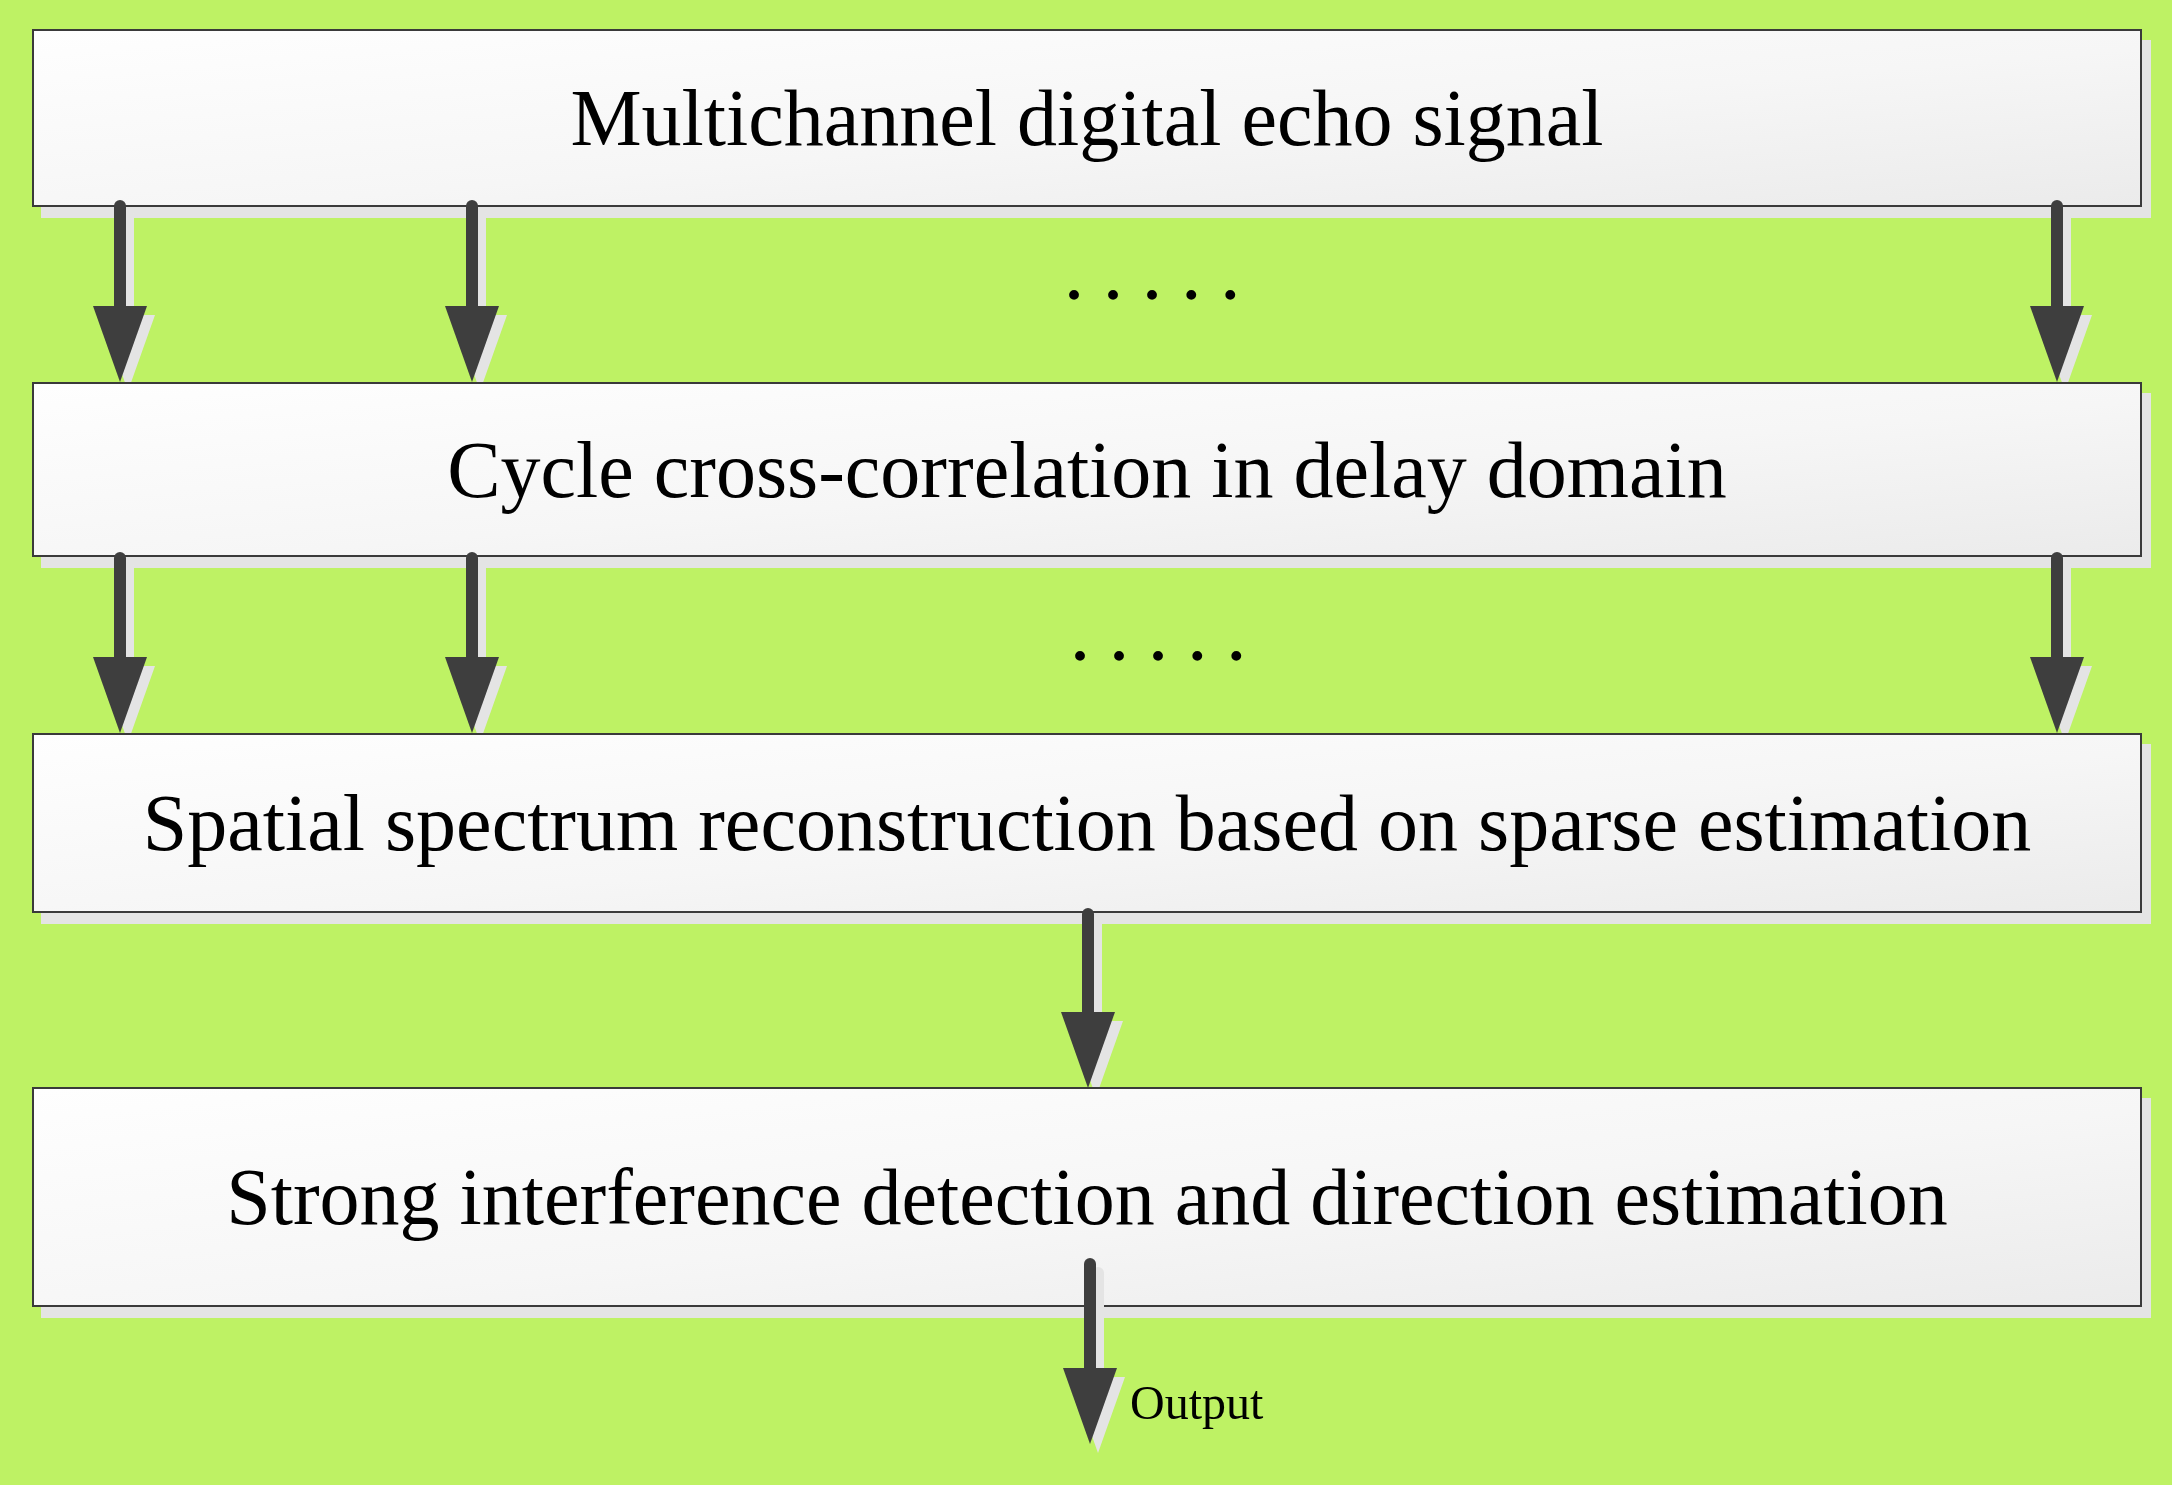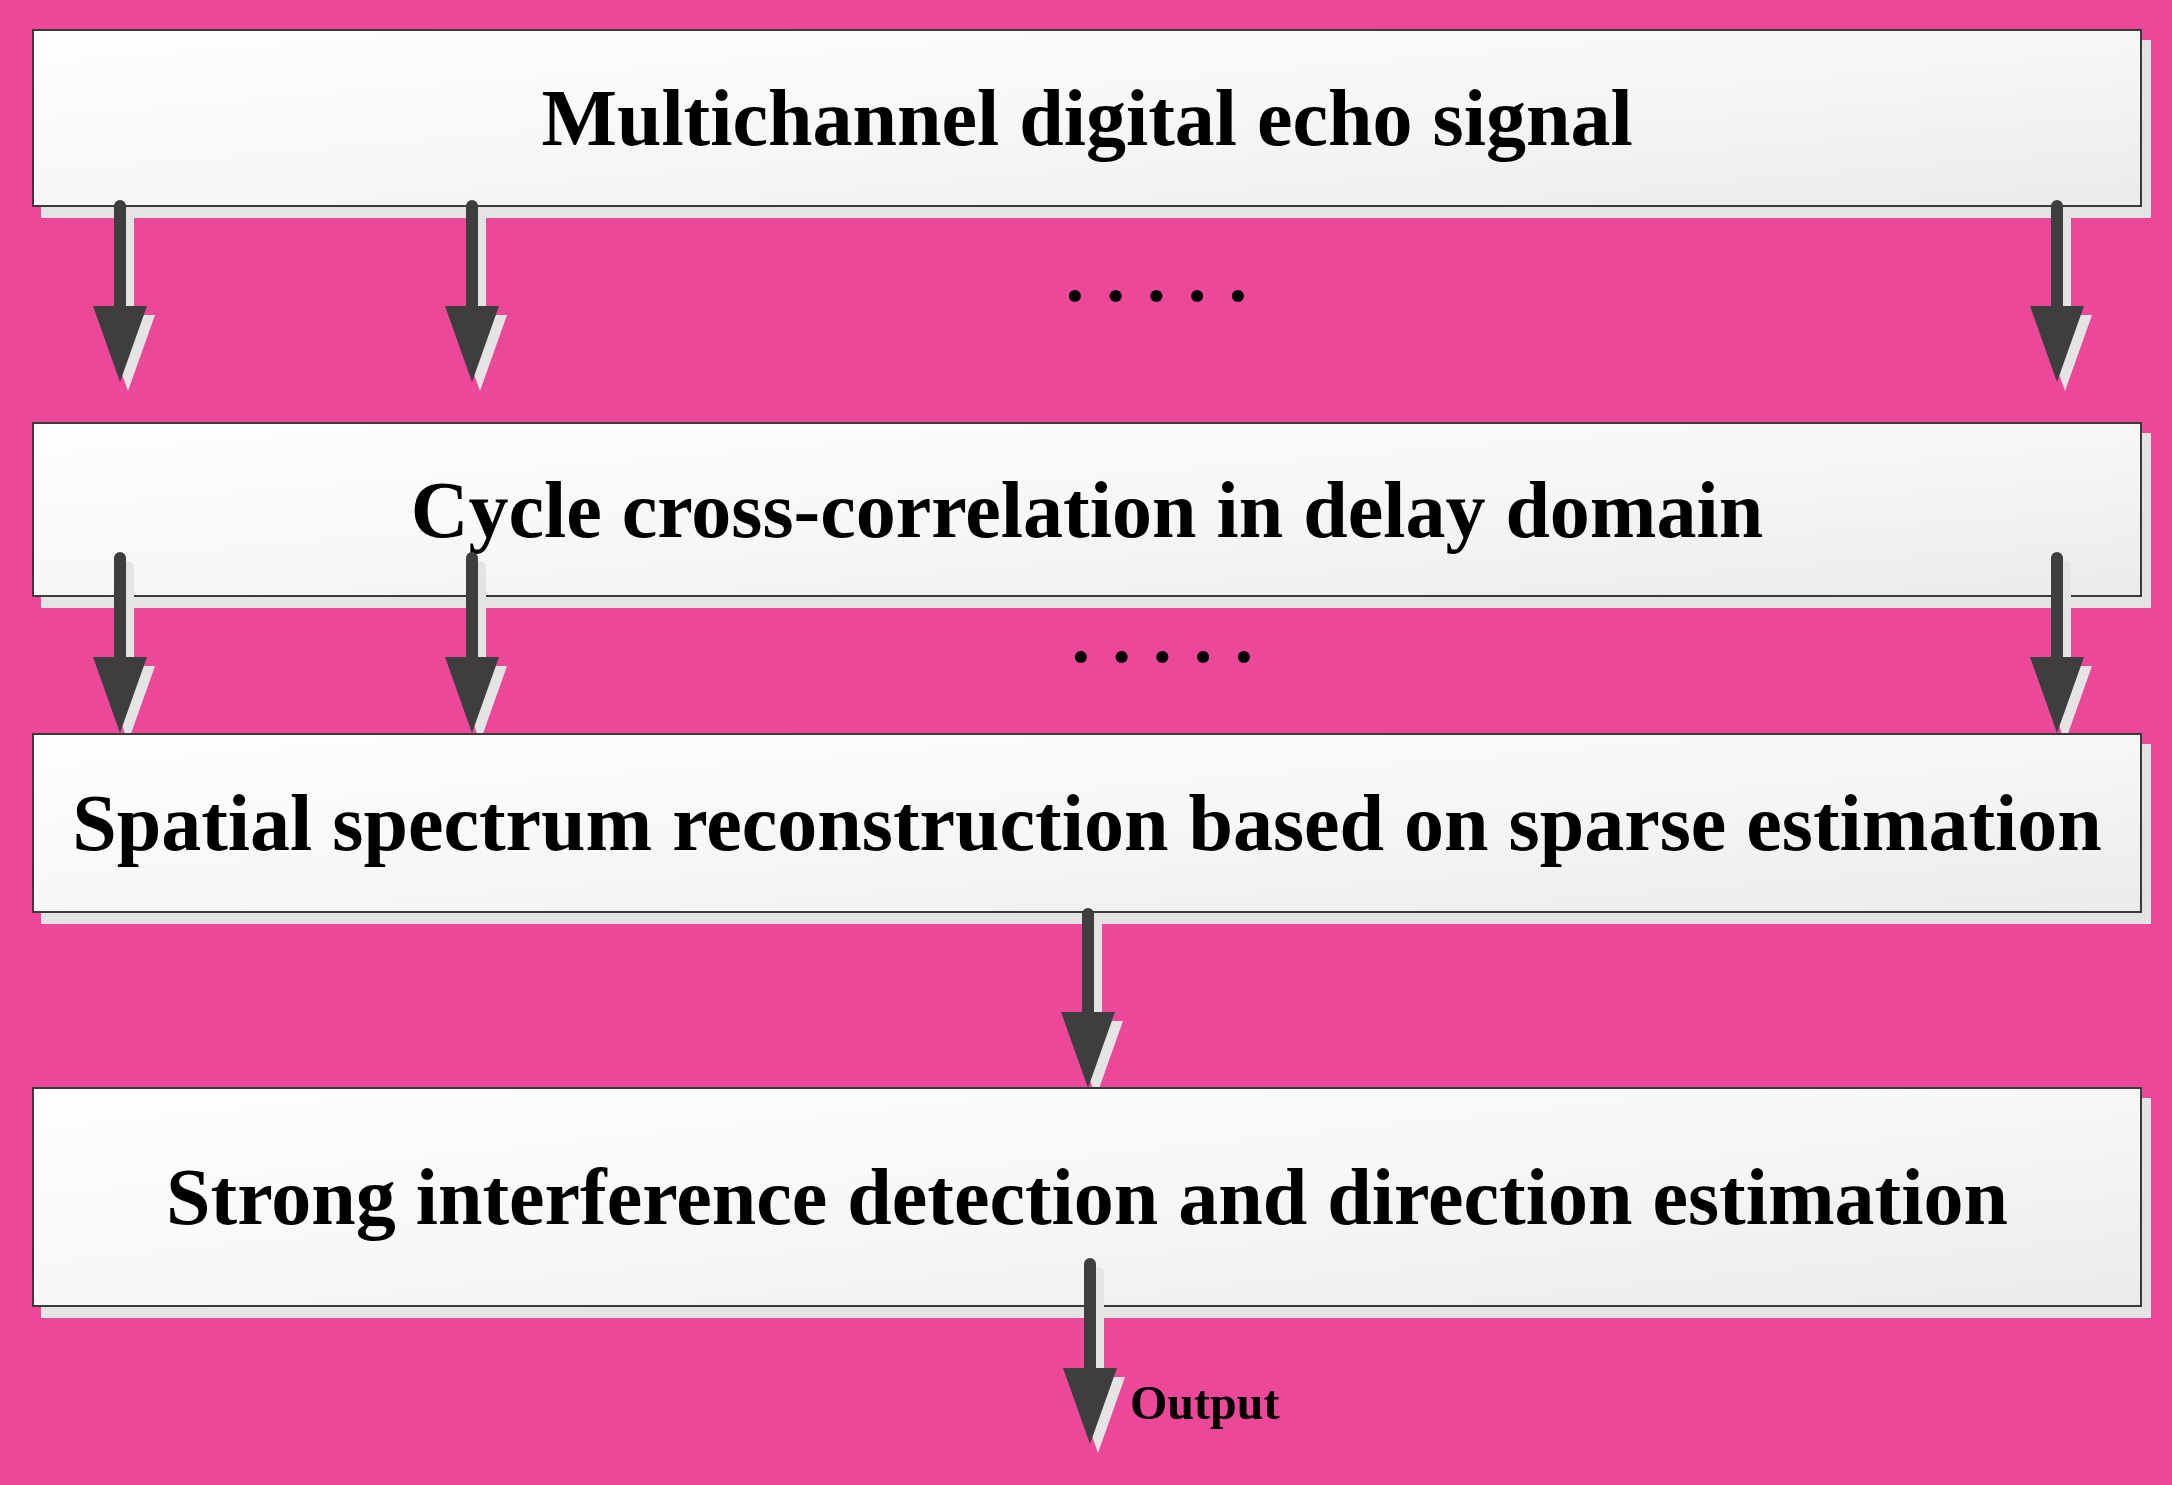--- a/index.html
+++ b/index.html
@@ -1,24 +1,23 @@
 <!DOCTYPE html>
 <html><head>
 <meta charset="utf-8">
 <style>
   html,body{margin:0;padding:0;background:#ffffff;}
   .canvas{
     position:relative;
     width:2172px;
     height:1485px;
-    background:#ec4899;
+    background:#bef264;
     overflow:hidden;
     font-family:"Liberation Serif","DejaVu Serif",serif;
     color:#000000;
-    font-weight:bold;
   }
   
   .flow-box{
     position:absolute;
     left:32px;
     width:2110px;
     box-sizing:border-box;
     border:2px solid #3a3a3a;
     background:linear-gradient(to bottom right,#fefefe 0%,#f6f6f6 55%,#ebebeb 100%);
     box-shadow:9px 11px 0 #e4e4e4;
@@ -96,21 +95,21 @@
   <div class="arrow" style="left:444px;top:200px;height:182px;">
     <div class="shaft"></div>
     <div class="head"></div>
   </div>
   <div class="arrow" style="left:2029px;top:200px;height:182px;">
     <div class="shaft"></div>
     <div class="head"></div>
   </div>
   <div class="dots" style="left:1064px;top:272px;">•••••</div>
 
-  <div class="flow-box" style="top:382px;height:175px;margin-top:40px;">
+  <div class="flow-box" style="top:382px;height:175px;">
     <span class="box-label">Cycle cross-correlation in delay domain</span>
   </div>
 
   <div class="arrow" style="left:92px;top:552px;height:181px;">
     <div class="shaft"></div>
     <div class="head"></div>
   </div>
   <div class="arrow" style="left:444px;top:552px;height:181px;">
     <div class="shaft"></div>
     <div class="head"></div>

